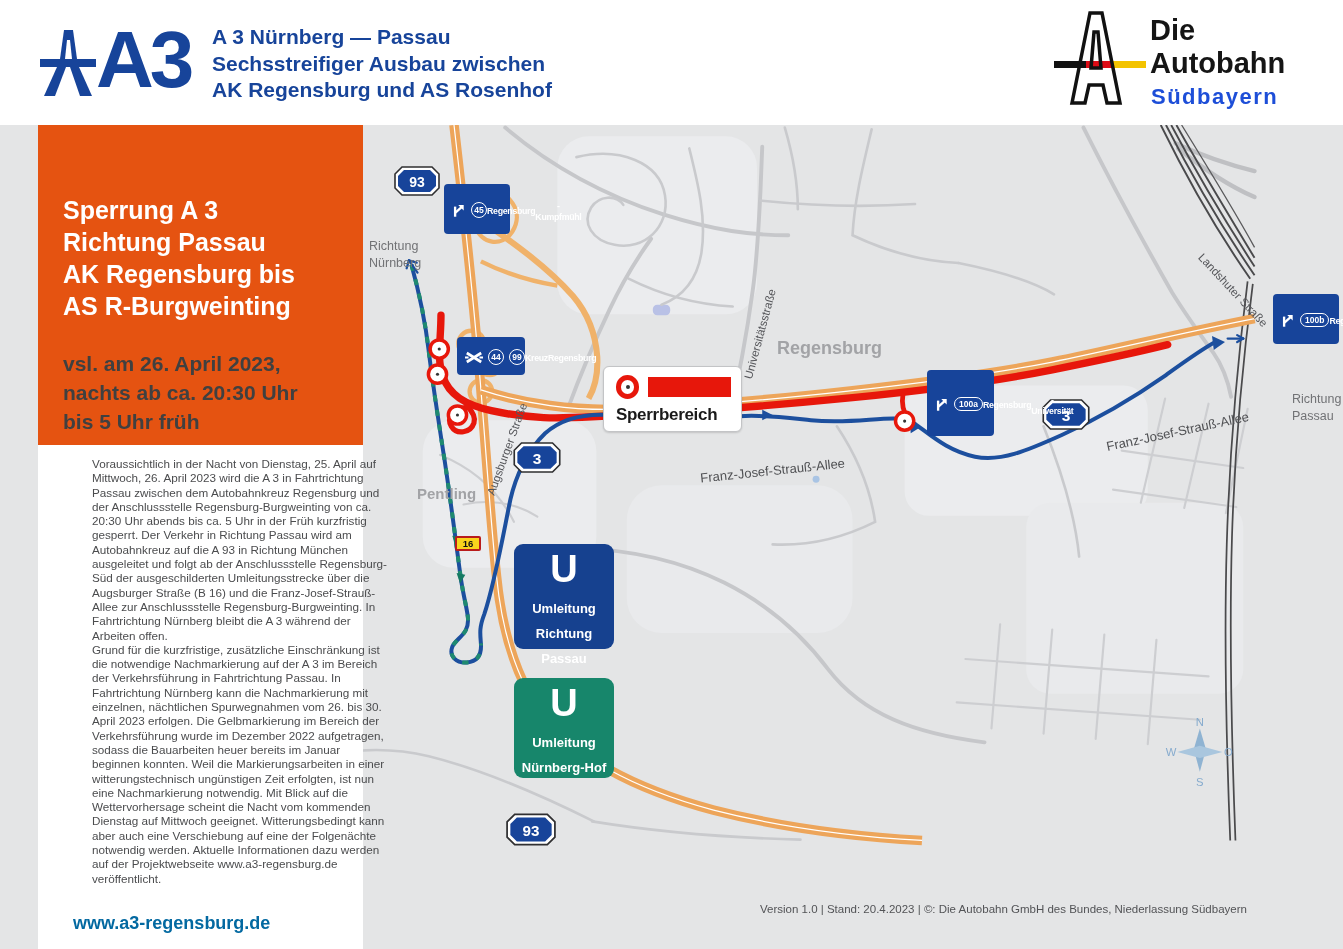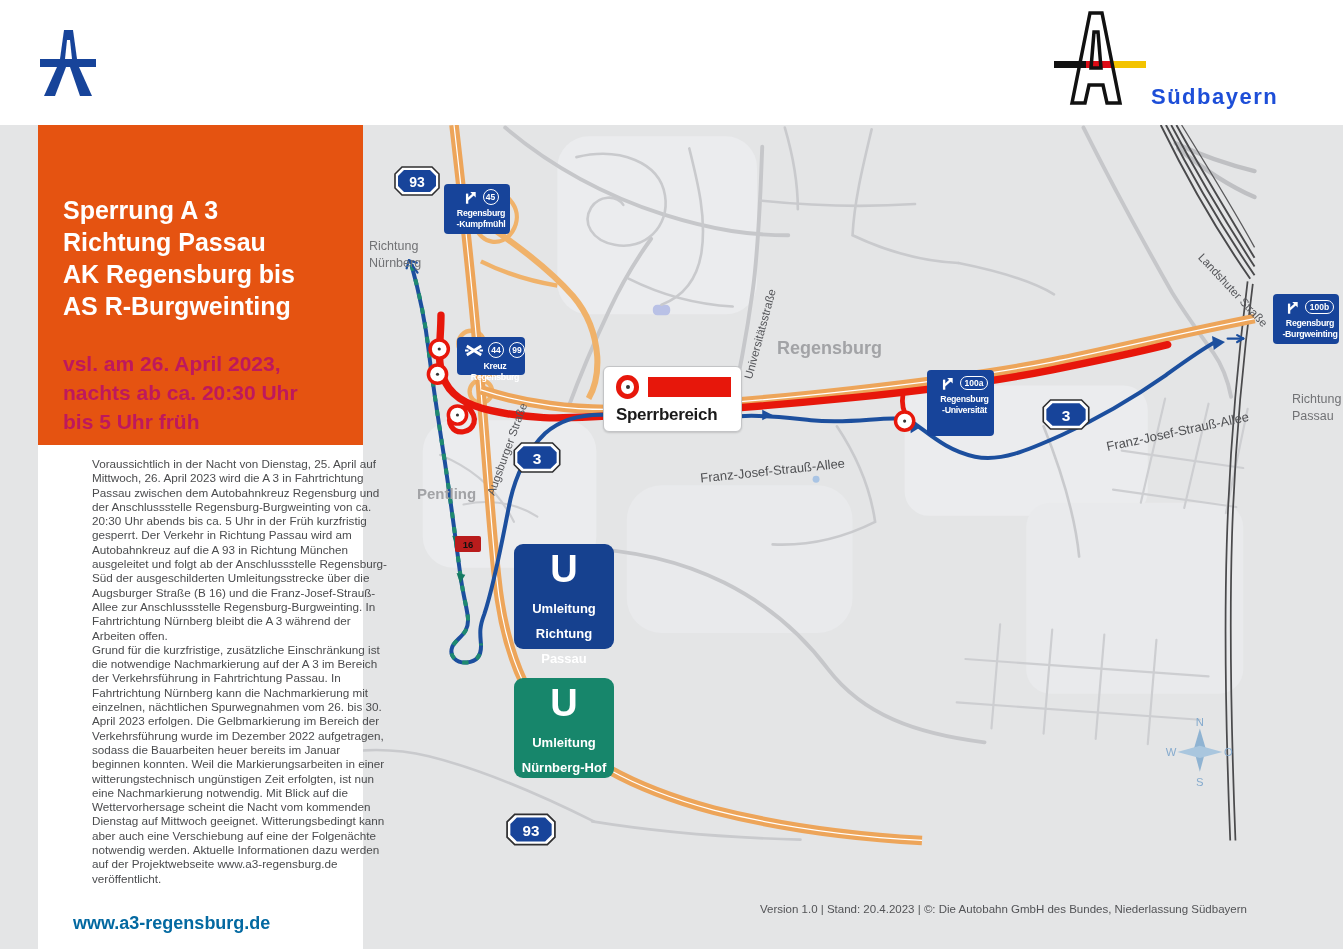--- a/index.html
+++ b/index.html
@@ -11,35 +11,35 @@
   
   .header{left:0;top:0;width:1343px;height:125px;background:#ffffff;}
   .a3-big{left:96px;top:14px;font-size:80px;font-weight:bold;color:#17449a;letter-spacing:-4px;}
   .proj-title{left:212px;top:24px;font-size:21px;line-height:26.5px;font-weight:bold;color:#17449a;}
   .brand-name{left:1150px;top:14px;font-size:29px;line-height:33px;font-weight:bold;color:#151515;}
   .brand-region{left:1151px;top:84px;font-size:22px;letter-spacing:1.5px;color:#1d4ed8;font-weight:bold;}
 
   
   .orange-box{left:38px;top:125px;width:325px;height:320px;background:#e55311;color:#fff;}
   .orange-head{left:63px;top:194px;font-size:25px;line-height:32px;font-weight:bold;color:#fff;}
-  .orange-sched{left:63px;top:349px;font-size:21px;line-height:29px;font-weight:bold;color:#be185d;}
+  .orange-sched{left:63px;top:349px;font-size:21px;line-height:29px;font-weight:bold;color:#404040;}
   .white-panel{left:38px;top:445px;width:325px;height:504px;background:#ffffff;}
   .body-text{left:60px;top:457px;width:298px;font-size:11.7px;line-height:14.3px;color:#4b4c4e;margin-left:32px;}
   .website{left:73px;top:913px;font-size:18px;font-weight:bold;color:#0369a1;}
 
   
   .city{font-weight:bold;color:#a2a3a6;}
   .dir-label{font-size:12.5px;line-height:16.5px;color:#717275;}
   .street{font-size:11.5px;color:#55565a;white-space:nowrap;}
   .allee{font-size:13px;color:#505154;white-space:nowrap;}
   .map-footer{left:760px;top:903px;font-size:11.5px;color:#525356;}
 
   
   .as-sign{background:#17449a;border-radius:4px;color:#fff;text-align:center;
-           display:flex;flex-direction:column;align-items:center;padding-top:5px;box-sizing:border-box;padding-left:8px;}
+           display:flex;flex-direction:row;align-items:center;padding-top:5px;box-sizing:border-box;padding-left:8px;}
   .as-top{display:flex;align-items:center;gap:5px;height:16px;margin-bottom:3px;}
   .as-round{display:inline-flex;align-items:center;justify-content:center;width:14px;height:14px;
             border:1.3px solid #fff;border-radius:50%;font-size:8.5px;font-weight:bold;}
   .as-oval{display:inline-flex;align-items:center;justify-content:center;height:12px;padding:0 4px;
            border:1.3px solid #fff;border-radius:8px;font-size:8.5px;font-weight:bold;}
   .as-name{font-size:8.8px;font-weight:bold;line-height:11px;letter-spacing:-0.3px;}
 
   
   .legend{left:603px;top:329px;width:139px;height:66px;background:#fff;border:1.5px solid #c3c4c6;
           border-radius:6px;box-sizing:border-box;padding:8px 10px 6px 12px;box-shadow:0 1px 2px rgba(0,0,0,.15);margin-top:37px;}
@@ -51,21 +51,21 @@
   .legend-label{margin-top:6px;font-size:17px;font-weight:bold;letter-spacing:-0.3px;color:#1a1a1a;}
 
   
   .ubox{width:100px;border-radius:9px;color:#fff;text-align:center;box-sizing:border-box;padding-top:4px;}
   .ubox .uletter{font-size:38px;font-weight:bold;line-height:42px;}
   .ubox .utext{font-size:13px;font-weight:bold;line-height:25px;margin-top:6px;}
   .ubox-blue{left:514px;top:544px;height:105px;background:#16418f;}
   .ubox-green{left:514px;top:678px;height:100px;background:#17866b;}
 
   
-  .b16{left:455px;top:536px;width:26px;height:15px;background:#f9d41c;border:8px solid #b91c1c;
+  .b16{left:455px;top:536px;width:26px;height:15px;background:#f9d41c;border:2px solid #b91c1c;
        border-radius:2px;box-sizing:border-box;font-size:9.5px;font-weight:bold;color:#111;
        display:flex;align-items:center;justify-content:center;}
 </style>
 </head>
 <body>
 
 <svg class="abs" style="left:0;top:125px;background:#e4e5e6" width="1343" height="824" viewBox="0 125 1343 949">
 
   <g fill="#ebecee">
     <rect x="540" y="138" width="230" height="205" rx="36"></rect>
@@ -325,28 +325,34 @@
 </div>
 
 <div class="abs header">
   <svg class="abs" style="left:40px;top:28px" width="56" height="70" viewBox="0 0 56 70">
     <rect x="0" y="31" width="56" height="8" fill="#17449a"></rect>
     <polygon points="24,2 33,2 37,31 20,31" fill="#17449a"></polygon>
     <polygon points="27,12 30,12 32,31 25,31" fill="#fff"></polygon>
     <polygon points="4,68 17,39 26,39 15,68" fill="#17449a"></polygon>
     <polygon points="40,68 30,39 39,39 52,68" fill="#17449a"></polygon>
   </svg>
+  <div class="abs a3-big">A3</div>
+  <div class="abs proj-title pre">A 3 Nürnberg — Passau
+Sechsstreifiger Ausbau zwischen
+AK Regensburg und AS Rosenhof</div>
 
   <svg class="abs" style="left:1048px;top:8px" width="104" height="100" viewBox="0 0 104 100">
     <path d="M24,95 L42,5 H54 L72,95 H59 L55,77 H41 L37,95 Z M46,24 H50 L53,60 H43 Z" fill="#ffffff" fill-rule="evenodd"></path>
     <rect x="6" y="53" width="32" height="7" fill="#111111"></rect>
     <rect x="38" y="53" width="26" height="7" fill="#dd0b15"></rect>
     <rect x="64" y="53" width="34" height="7" fill="#f3c300"></rect>
     <path d="M24,95 L42,5 H54 L72,95 H59 L55,77 H41 L37,95 Z M46,24 H50 L53,60 H43 Z" fill="none" fill-rule="evenodd" stroke="#111111" stroke-width="3.5"></path>
   </svg>
+  <div class="abs brand-name pre">Die
+Autobahn</div>
   <div class="abs brand-region">Südbayern</div>
 </div>
 
 <div class="abs orange-box"></div>
 <div class="abs orange-head pre">Sperrung A 3
 Richtung Passau
 AK Regensburg bis
 AS R-Burgweinting</div>
 <div class="abs orange-sched pre">vsl. am 26. April 2023,
 nachts ab ca. 20:30 Uhr

